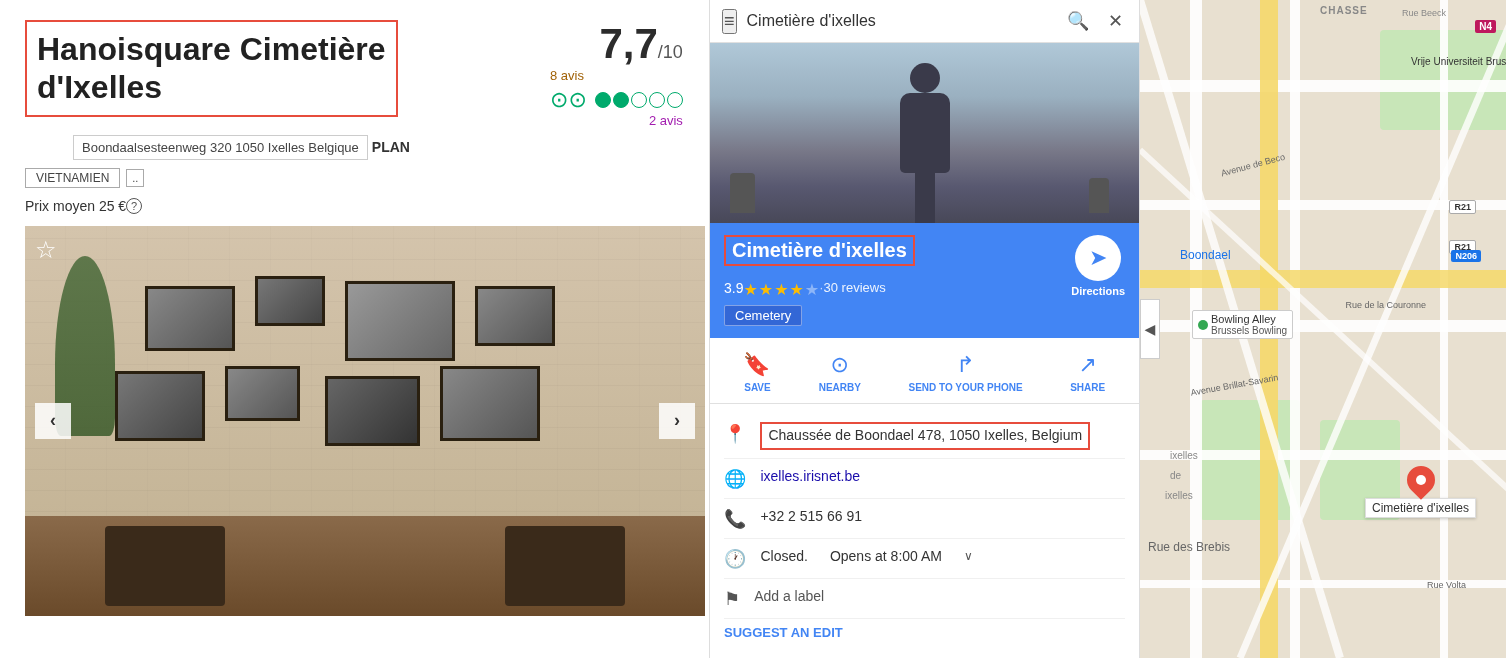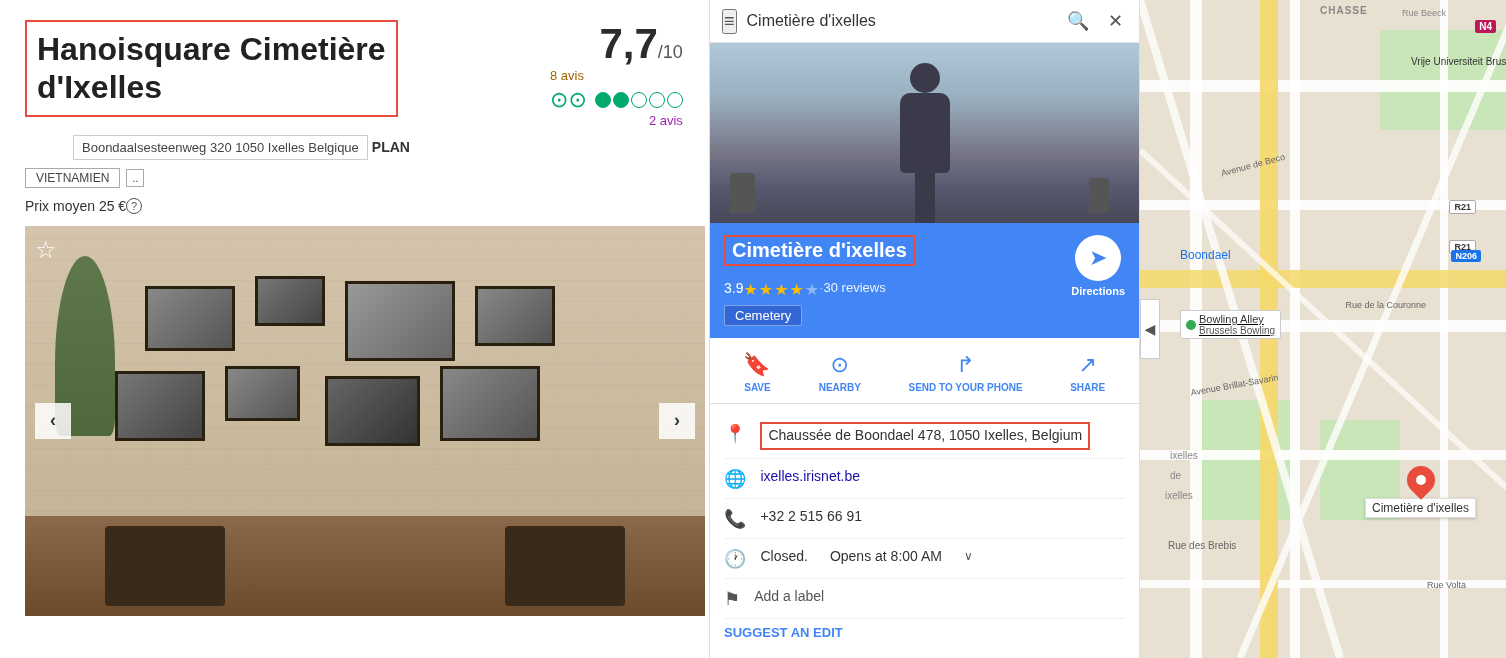--- a/index.html
+++ b/index.html
@@ -523,37 +523,37 @@
 
     <div class="badge-r21" style="top:200px;right:30px;">R21</div>
     <div class="badge-r21" style="top:240px;right:30px;">R21</div>
 
     <div class="badge-n206" style="top:250px;right:25px;">N206</div>
 
     <span class="map-label" style="top:248px;left:40px;font-size:12px;color:#1a73e8;font-weight:500;">Boondael</span>
 
     <span class="map-label" style="top:55px;right:15px;font-size:10px;color:#333;text-align:center;max-width:80px;line-height:1.3;">Vrije Universiteit Brussel</span>
 
-    <div class="bowling-badge" style="top:310px;left:40px;text-decoration:underline;">
+    <div class="bowling-badge" style="top:310px;left:52px;">
       <div class="green-dot"></div>
       <div>
         <div style="font-size:11px;font-weight:500;color:#333;">Bowling Alley</div>
         <div style="font-size:10px;color:#555;">Brussels Bowling</div>
       </div>
     </div>
 
     <div class="map-pin" style="position:absolute;bottom:140px;right:30px;">
       <div style="width:28px;height:28px;border-radius:50% 50% 50% 0;background:#e74c3c;transform:rotate(-45deg);display:flex;align-items:center;justify-content:center;">
         <div style="width:10px;height:10px;border-radius:50%;background:#fff;transform:rotate(45deg);"></div>
       </div>
       <div class="pin-label-box">Cimetière d'ixelles</div>
     </div>
 
     <span class="map-label" style="top:160px;left:80px;font-size:9px;transform:rotate(-15deg);color:#666;">Avenue de Beco</span>
     <span class="map-label" style="top:380px;left:50px;font-size:9px;transform:rotate(-10deg);color:#666;">Avenue Brillat-Savarin</span>
     <span class="map-label" style="top:300px;right:80px;font-size:9px;color:#666;">Rue de la Couronne</span>
-    <span class="map-label" style="top:540px;left:28px;font-size:10px;color:#666;">Rue des Brebis</span>
+    <span class="map-label" style="top:540px;left:8px;font-size:12px;color:#666;">Rue des Brebis</span>
     <span class="map-label" style="top:580px;right:40px;font-size:9px;color:#666;">Rue Volta</span>
     <span class="map-label" style="top:450px;left:30px;font-size:10px;color:#888;">ixelles</span>
     <span class="map-label" style="top:470px;left:30px;font-size:10px;color:#888;">de</span>
     <span class="map-label" style="top:490px;left:25px;font-size:10px;color:#888;">ixelles</span>
   </div>
 </div>
 
 </body></html>

